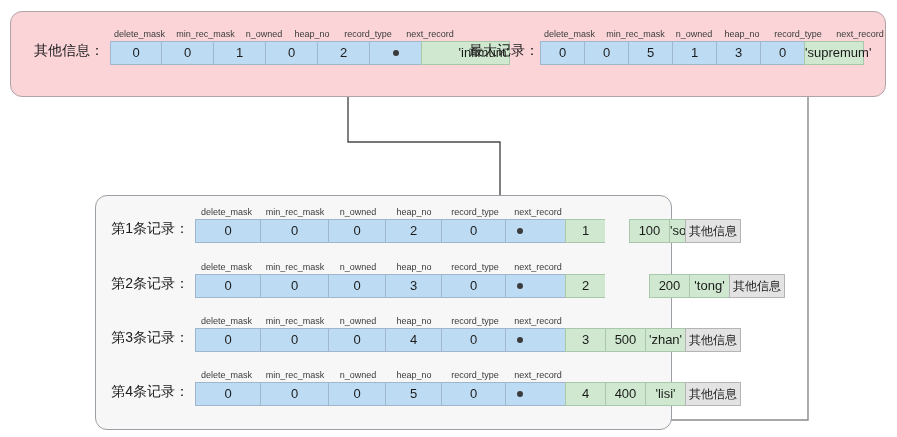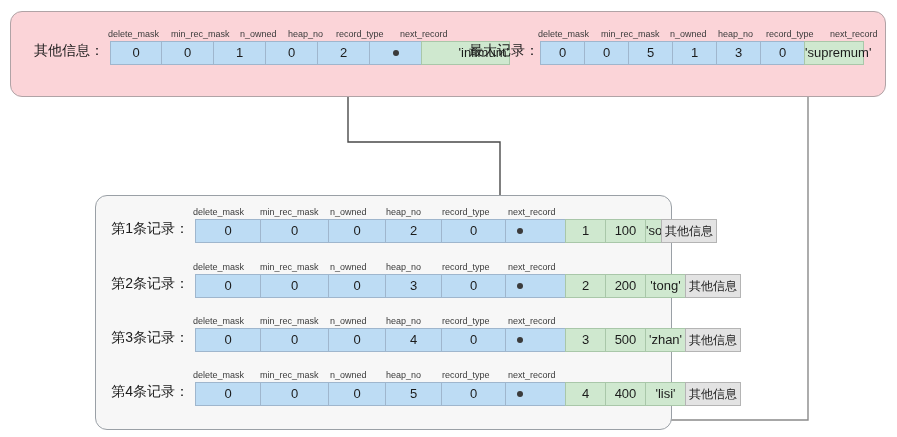--- a/index.html
+++ b/index.html
@@ -67,21 +67,21 @@
     line-height: 16px;
     color: #1b1b1b;
     white-space: nowrap;
   }
   .field-head {
     position: absolute;
     top: 0;
     height: 13px;
     font-size: 9px;
     line-height: 13px;
-    text-align: left;
+    text-align: center;
     color: #3b3b3b;
     white-space: nowrap;
   }
   .cells {
     position: absolute;
     top: 13px;
     display: flex;
     height: 24px;
   }
   .cell {
@@ -205,21 +205,21 @@
     <div class="field-head" style="left:403px; width:60px;">next_record</div>
 
     <div class="cells" style="left:90px;">
       <div class="cell" style="width:65px;">0</div>
       <div class="cell" style="width:68px;">0</div>
       <div class="cell" style="width:57px;">0</div>
       <div class="cell" style="width:56px;">2</div>
       <div class="cell" style="width:64px;">0</div>
       <div class="cell dot left-dot" style="width:60px;"></div>
       <div class="cell green" style="width:40px;">1</div>
-      <div class="cell green" style="width:40px;">100</div>
+      <div class="cell green" style="width:40px;margin-left:24px;">100</div>
       <div class="cell green" style="width:16px;">'song'</div>
       <div class="cell gray" style="width:56px;">其他信息</div>
     </div>
   </div>
 
   <div class="rec" style="left:105px; top:261px; width:560px;">
     <div class="rec-label">第2条记录：</div>
 
     <div class="field-head" style="left:88px; width:67px;">delete_mask</div>
     <div class="field-head" style="left:155px; width:70px;">min_rec_mask</div>
@@ -229,21 +229,21 @@
     <div class="field-head" style="left:403px; width:60px;">next_record</div>
 
     <div class="cells" style="left:90px;">
       <div class="cell" style="width:65px;">0</div>
       <div class="cell" style="width:68px;">0</div>
       <div class="cell" style="width:57px;">0</div>
       <div class="cell" style="width:56px;">3</div>
       <div class="cell" style="width:64px;">0</div>
       <div class="cell dot left-dot" style="width:60px;"></div>
       <div class="cell green" style="width:40px;">2</div>
-      <div class="cell green" style="width:40px;">200</div>
+      <div class="cell green" style="width:40px;margin-left:44px;">200</div>
       <div class="cell green" style="width:40px;">'tong'</div>
       <div class="cell gray" style="width:56px;">其他信息</div>
     </div>
   </div>
 
   <div class="rec" style="left:105px; top:315px; width:560px;">
     <div class="rec-label">第3条记录：</div>
 
     <div class="field-head" style="left:88px; width:67px;">delete_mask</div>
     <div class="field-head" style="left:155px; width:70px;">min_rec_mask</div>

